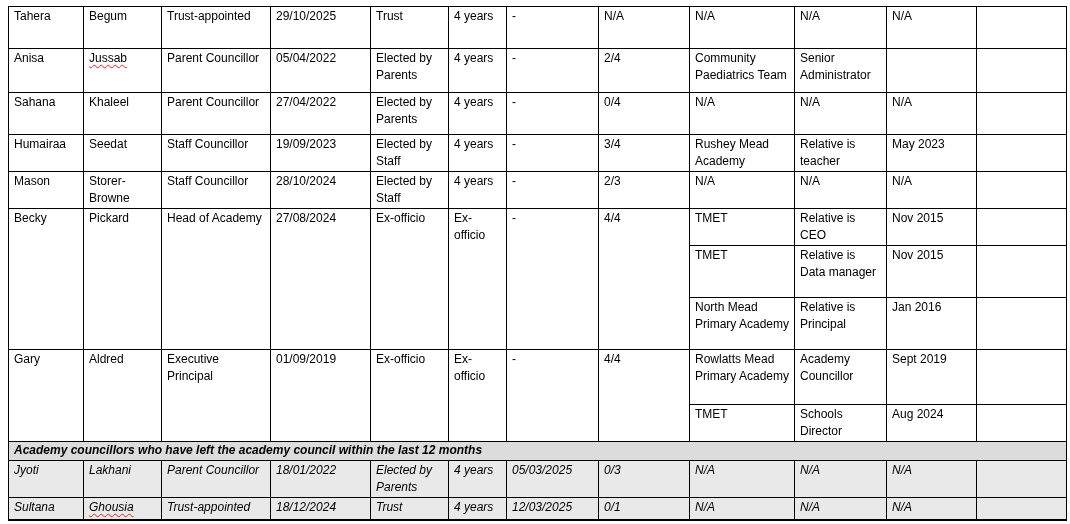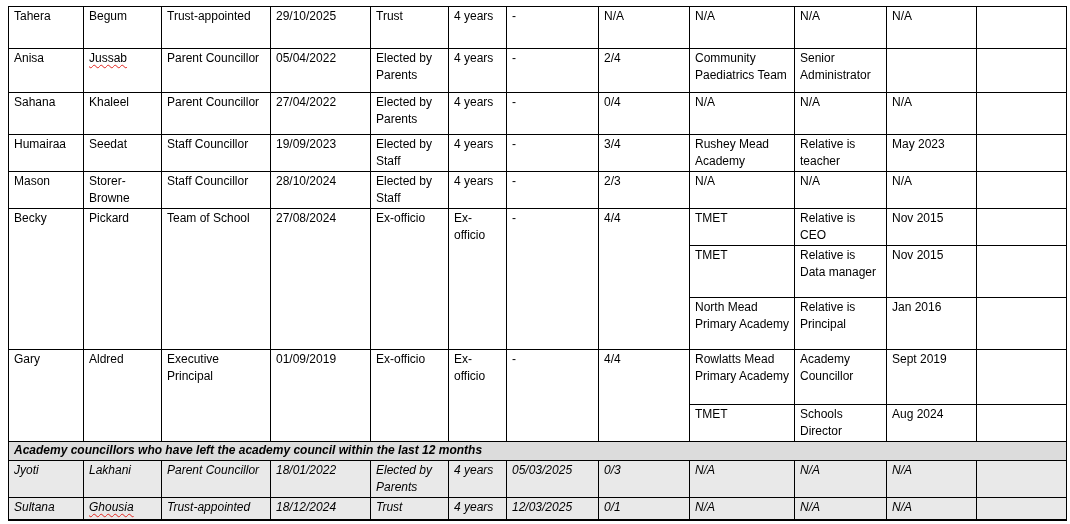--- a/index.html
+++ b/index.html
@@ -146,21 +146,21 @@
       <td>2/3</td>
       <td>N/A</td>
       <td>N/A</td>
       <td>N/A</td>
       <td></td>
     </tr>
 
     <tr class="h37">
       <td rowspan="3">Becky</td>
       <td rowspan="3">Pickard</td>
-      <td rowspan="3">Team of School</td>
+      <td rowspan="3">Head of Academy</td>
       <td rowspan="3">27/08/2024</td>
       <td rowspan="3">Ex-officio</td>
       <td rowspan="3">Ex-officio</td>
       <td rowspan="3">-</td>
       <td rowspan="3">4/4</td>
       <td>TMET</td>
       <td>Relative is CEO</td>
       <td>Nov 2015</td>
       <td></td>
     </tr>

